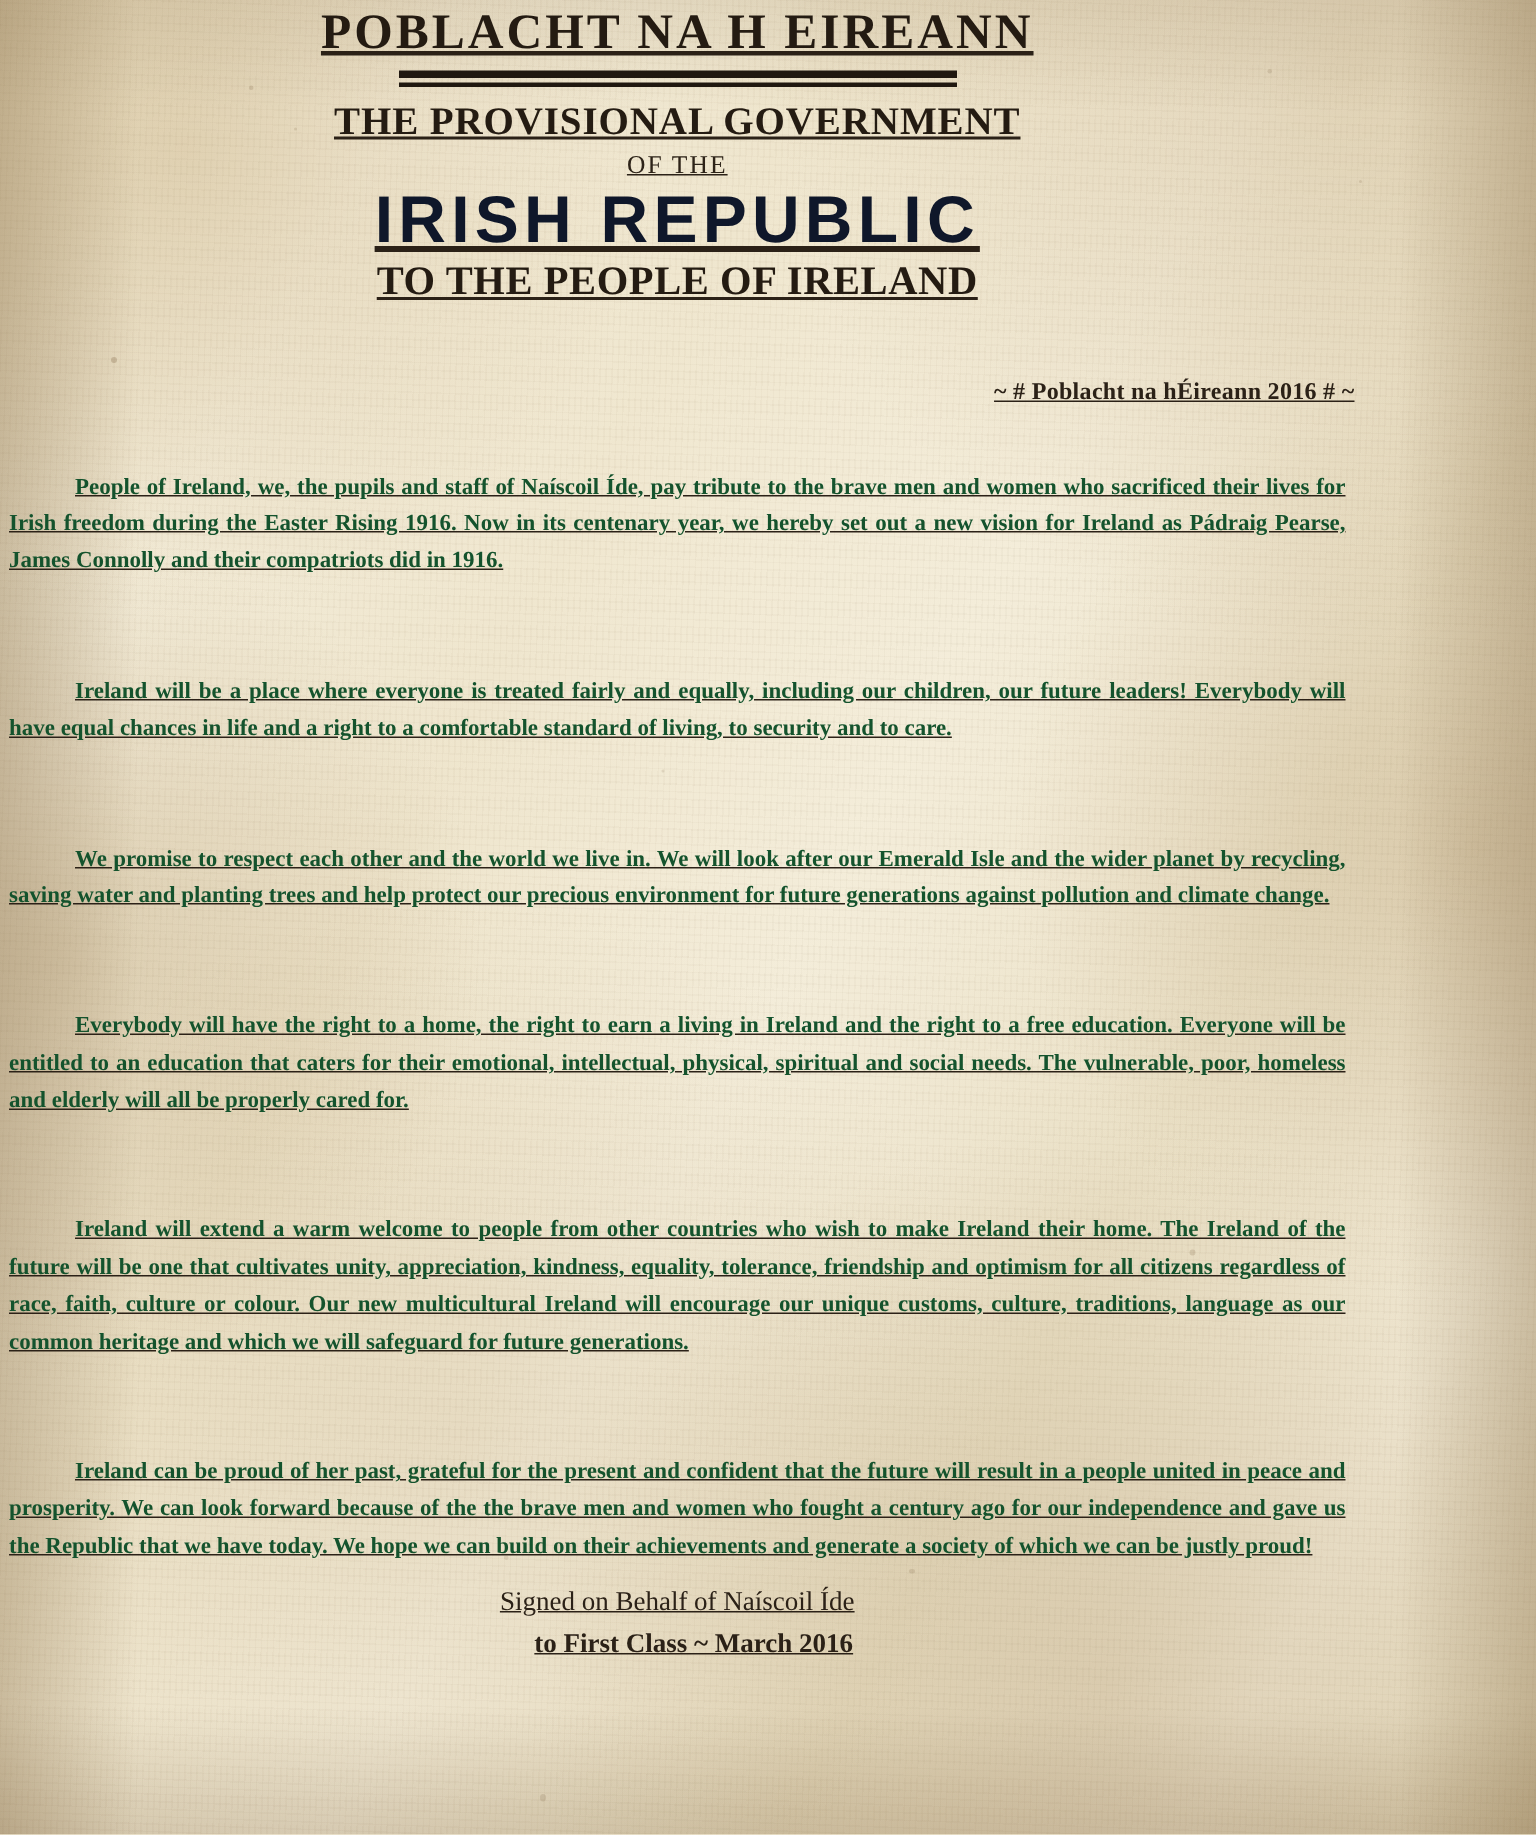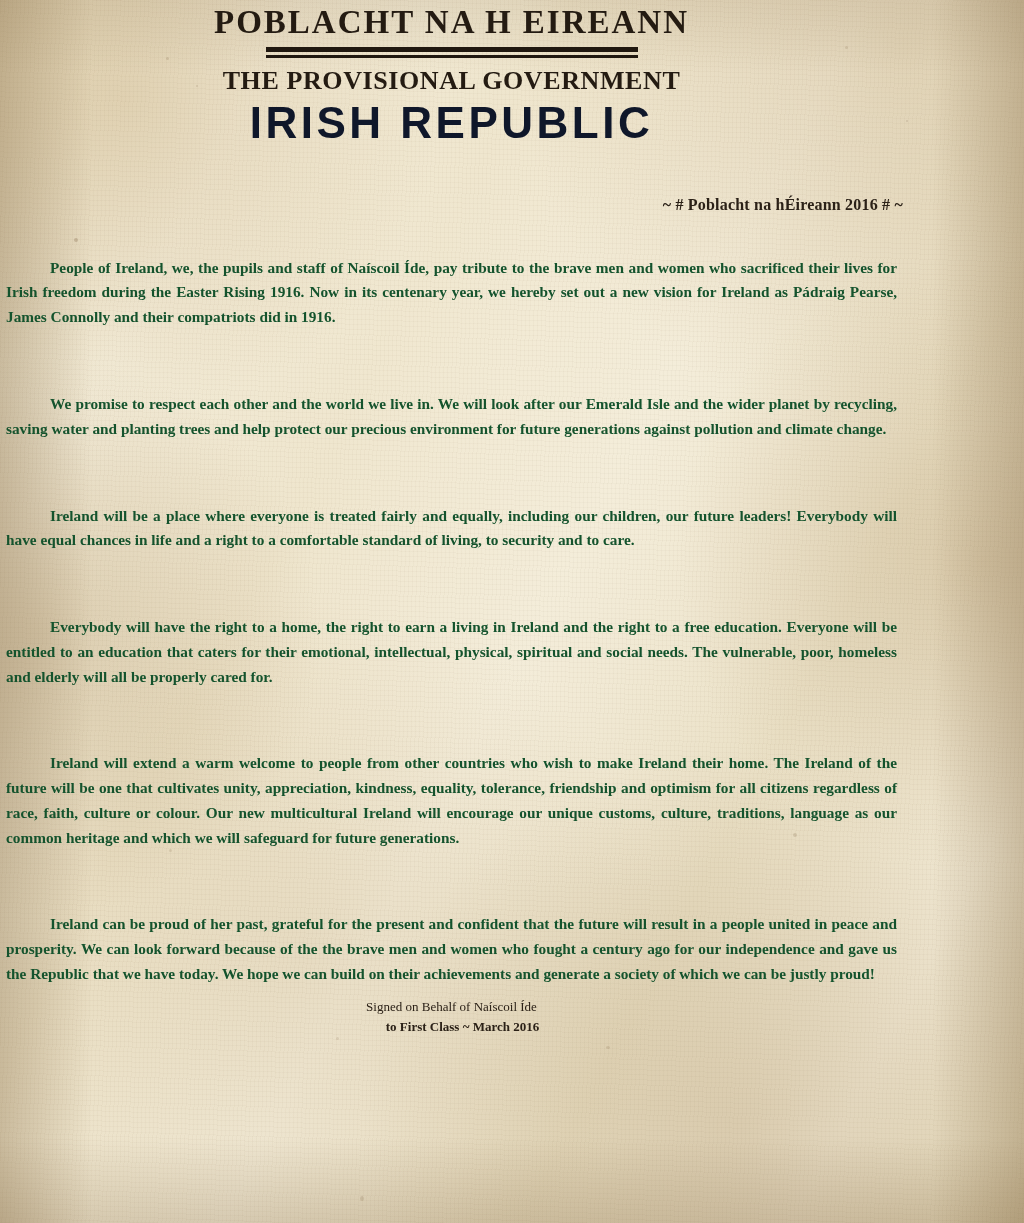--- a/index.html
+++ b/index.html
@@ -53,20 +53,21 @@
     border-radius: 50%;
     background: rgba(110,82,48,0.45);
     pointer-events: none;
   }
 
   .sheet {
     position: relative;
     width: 903px;
     padding: 0;
     z-index: 2;
+    text-decoration: underline;
   }
 
   
   .masthead {
     text-align: center;
     padding-top: 4px;
   }
   .title-1 {
     font-family: "Liberation Serif", serif;
     font-weight: bold;
@@ -150,21 +151,21 @@
     margin: 0 0 62px 0;
   }
   .para.last {
     margin-bottom: 10px;
   }
 
   
   .signoff {
     text-align: center;
     font-family: "Liberation Serif", serif;
-    font-size: 13px;
+    font-size: 18px;
     line-height: 1.55;
     color: #2b2117;
     padding-bottom: 8px;
   }
   .signoff .sig-line {
     display: block;
   }
   .signoff .sig-line.bold {
     font-weight: bold;
   }
@@ -196,29 +197,31 @@
   <div class="masthead">
     <h1 class="title-1">POBLACHT NA H EIREANN</h1>
 
     <div class="rule-wrap">
       <div class="rule-thick"></div>
       <div class="rule-gap"></div>
       <div class="rule-thin"></div>
     </div>
 
     <h2 class="title-2">THE PROVISIONAL GOVERNMENT</h2>
+    <div class="title-of">OF THE</div>
     <h2 class="title-3">IRISH REPUBLIC</h2>
+    <h3 class="title-4">TO THE PEOPLE OF IRELAND</h3>
   </div>
 
   <div class="subhead">~ # Poblacht na hÉireann 2016 # ~</div>
 
   <div class="body-wrap">
     <p class="para">People of Ireland, we, the pupils and staff of Naíscoil Íde, pay tribute to the brave men and women who sacrificed their lives for Irish freedom during the Easter Rising 1916. Now in its centenary year, we hereby set out a new vision for Ireland as Pádraig Pearse, James Connolly and their compatriots did in 1916.</p>
+    <p class="para">Ireland will be a place where everyone is treated fairly and equally, including our children, our future leaders! Everybody will have equal chances in life and a right to a comfortable standard of living, to security and to care.</p>
     <p class="para">We promise to respect each other and the world we live in. We will look after our Emerald Isle and the wider planet by recycling, saving water and planting trees and help protect our precious environment for future generations against pollution and climate change.</p>
-    <p class="para">Ireland will be a place where everyone is treated fairly and equally, including our children, our future leaders! Everybody will have equal chances in life and a right to a comfortable standard of living, to security and to care.</p>
     <p class="para">Everybody will have the right to a home, the right to earn a living in Ireland and the right to a free education. Everyone will be entitled to an education that caters for their emotional, intellectual, physical, spiritual and social needs. The vulnerable, poor, homeless and elderly will all be properly cared for.</p>
     <p class="para">Ireland will extend a warm welcome to people from other countries who wish to make Ireland their home. The Ireland of the future will be one that cultivates unity, appreciation, kindness, equality, tolerance, friendship and optimism for all citizens regardless of race, faith, culture or colour. Our new multicultural Ireland will encourage our unique customs, culture, traditions, language as our common heritage and which we will safeguard for future generations.</p>
     <p class="para last">Ireland can be proud of her past, grateful for the present and confident that the future will result in a people united in peace and prosperity. We can look forward because of the the brave men and women who fought a century ago for our independence and gave us the Republic that we have today. We hope we can build on their achievements and generate a society of which we can be justly proud!</p>
   </div>
 
   <div class="signoff">
     <span class="sig-line">Signed on Behalf of Naíscoil Íde</span>
     <span class="sig-line bold indent-b">to First Class ~ March 2016</span>
   </div>
 

